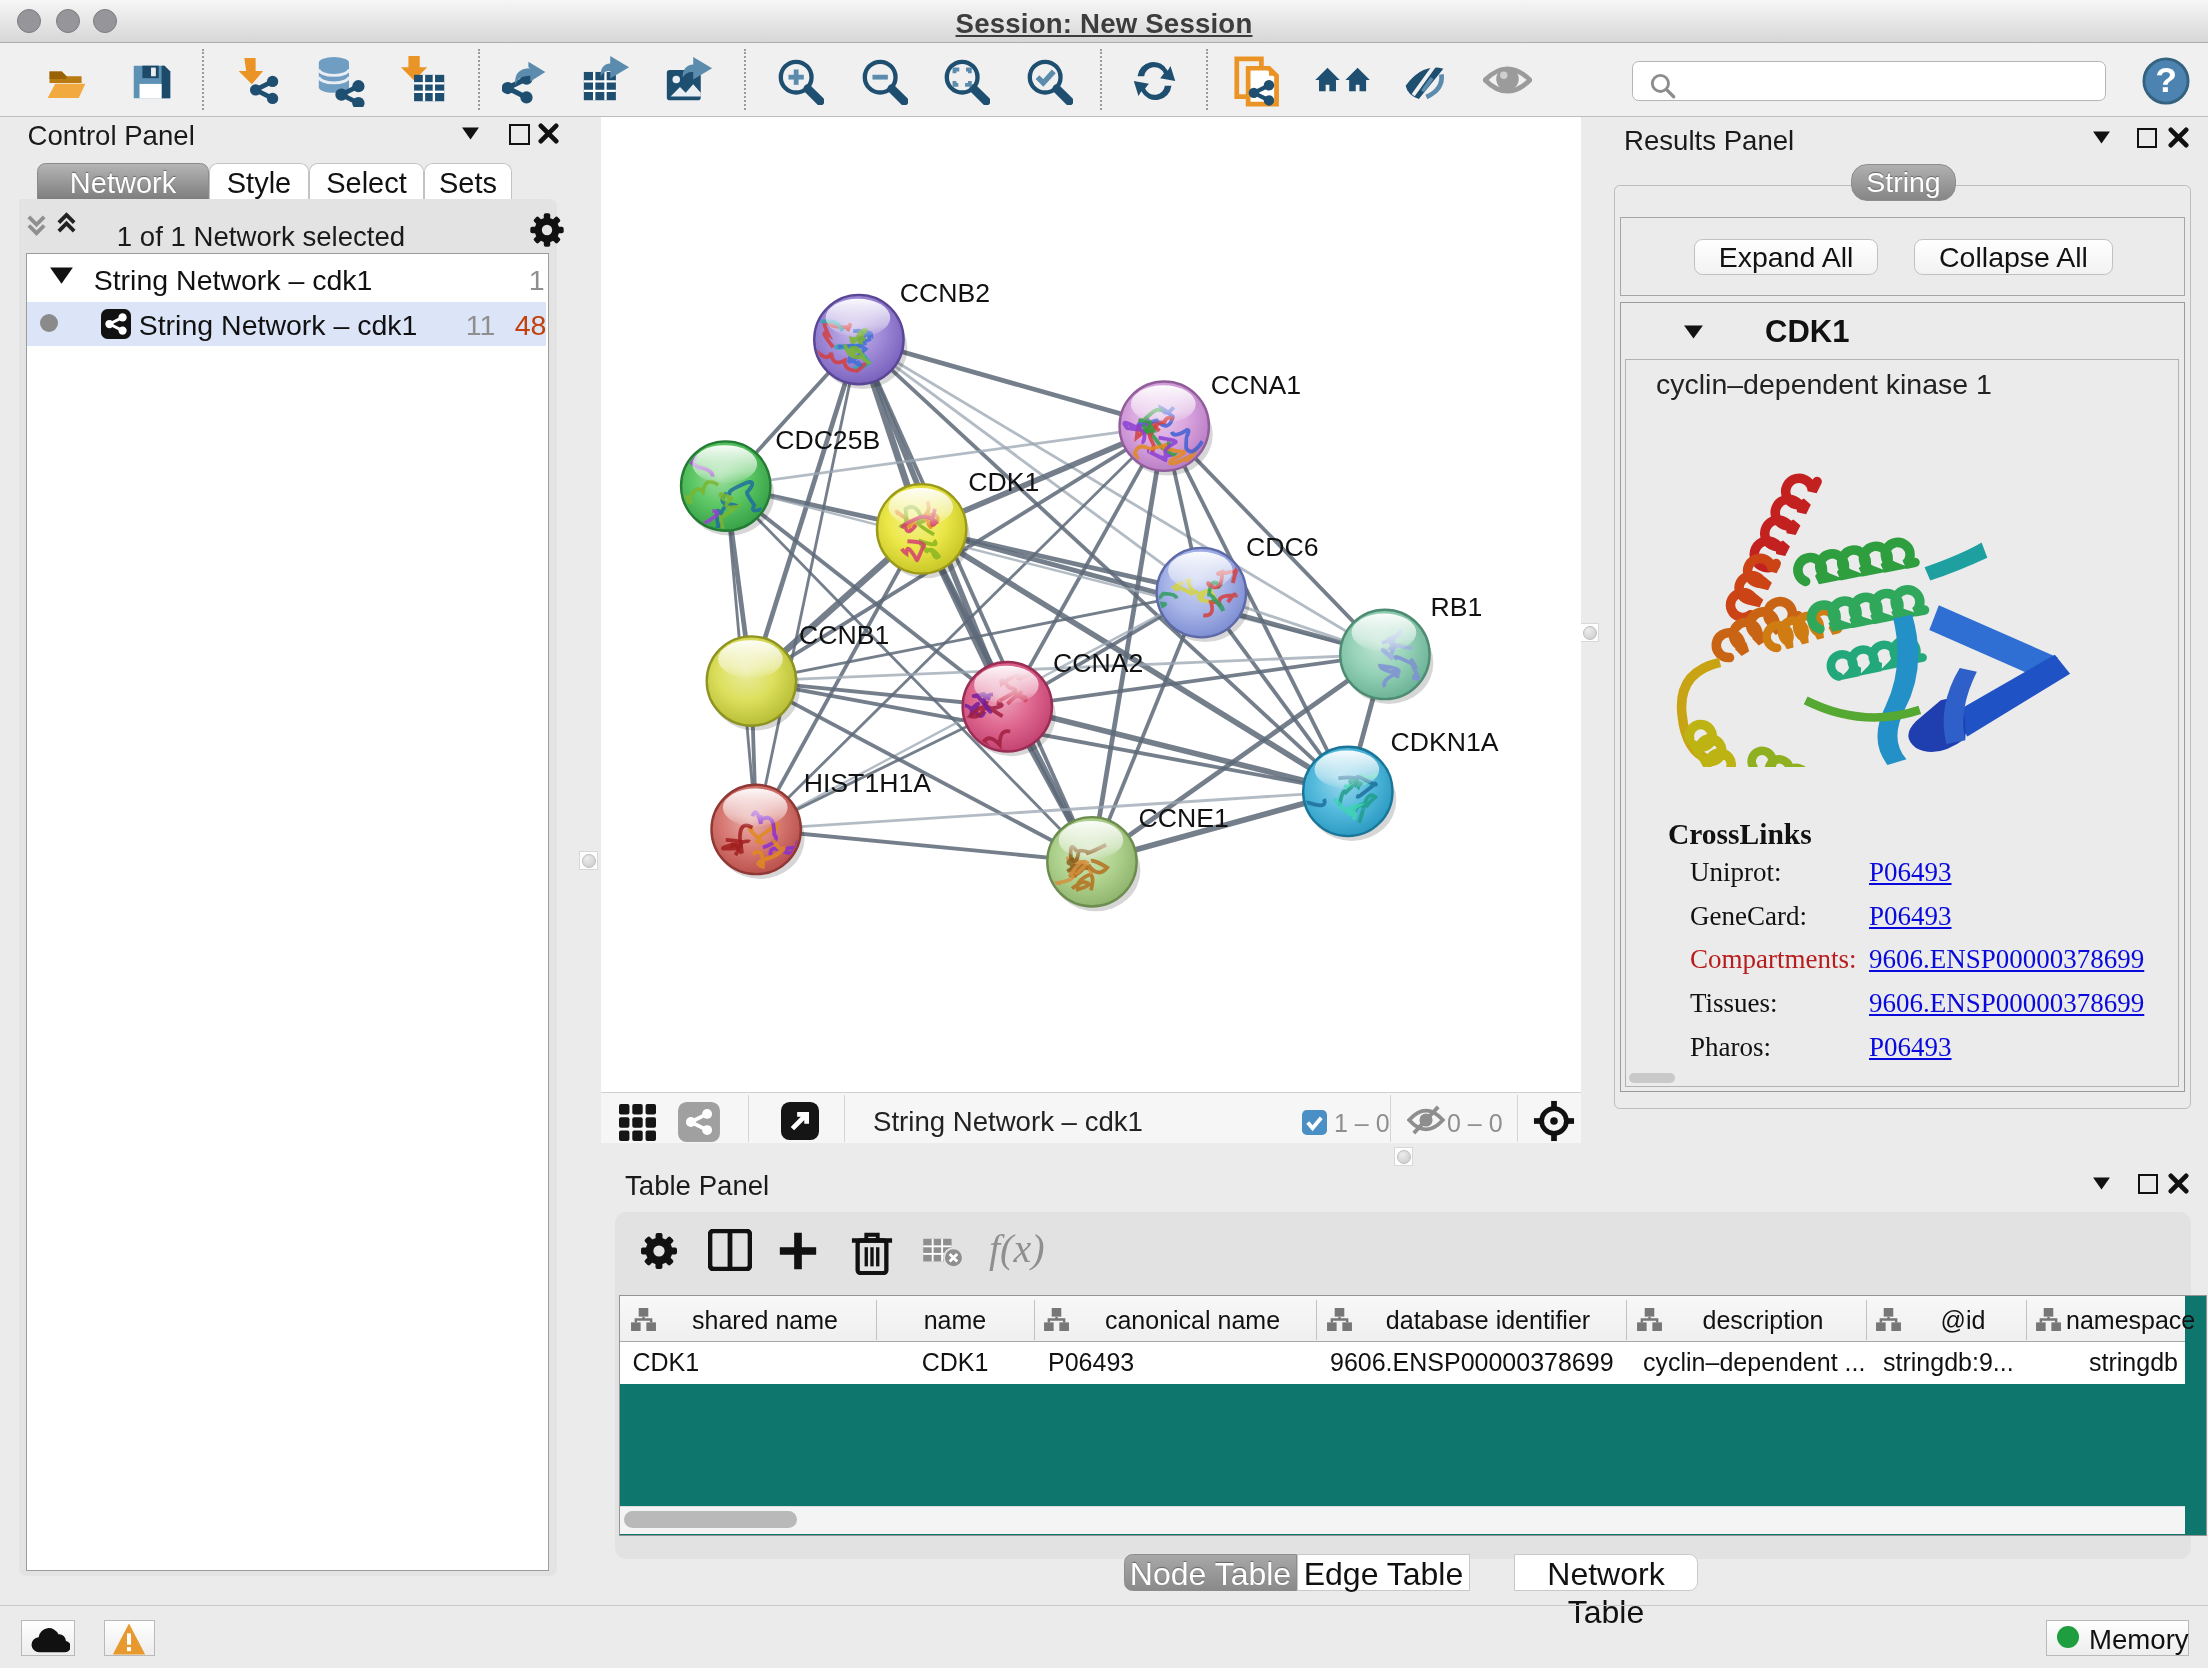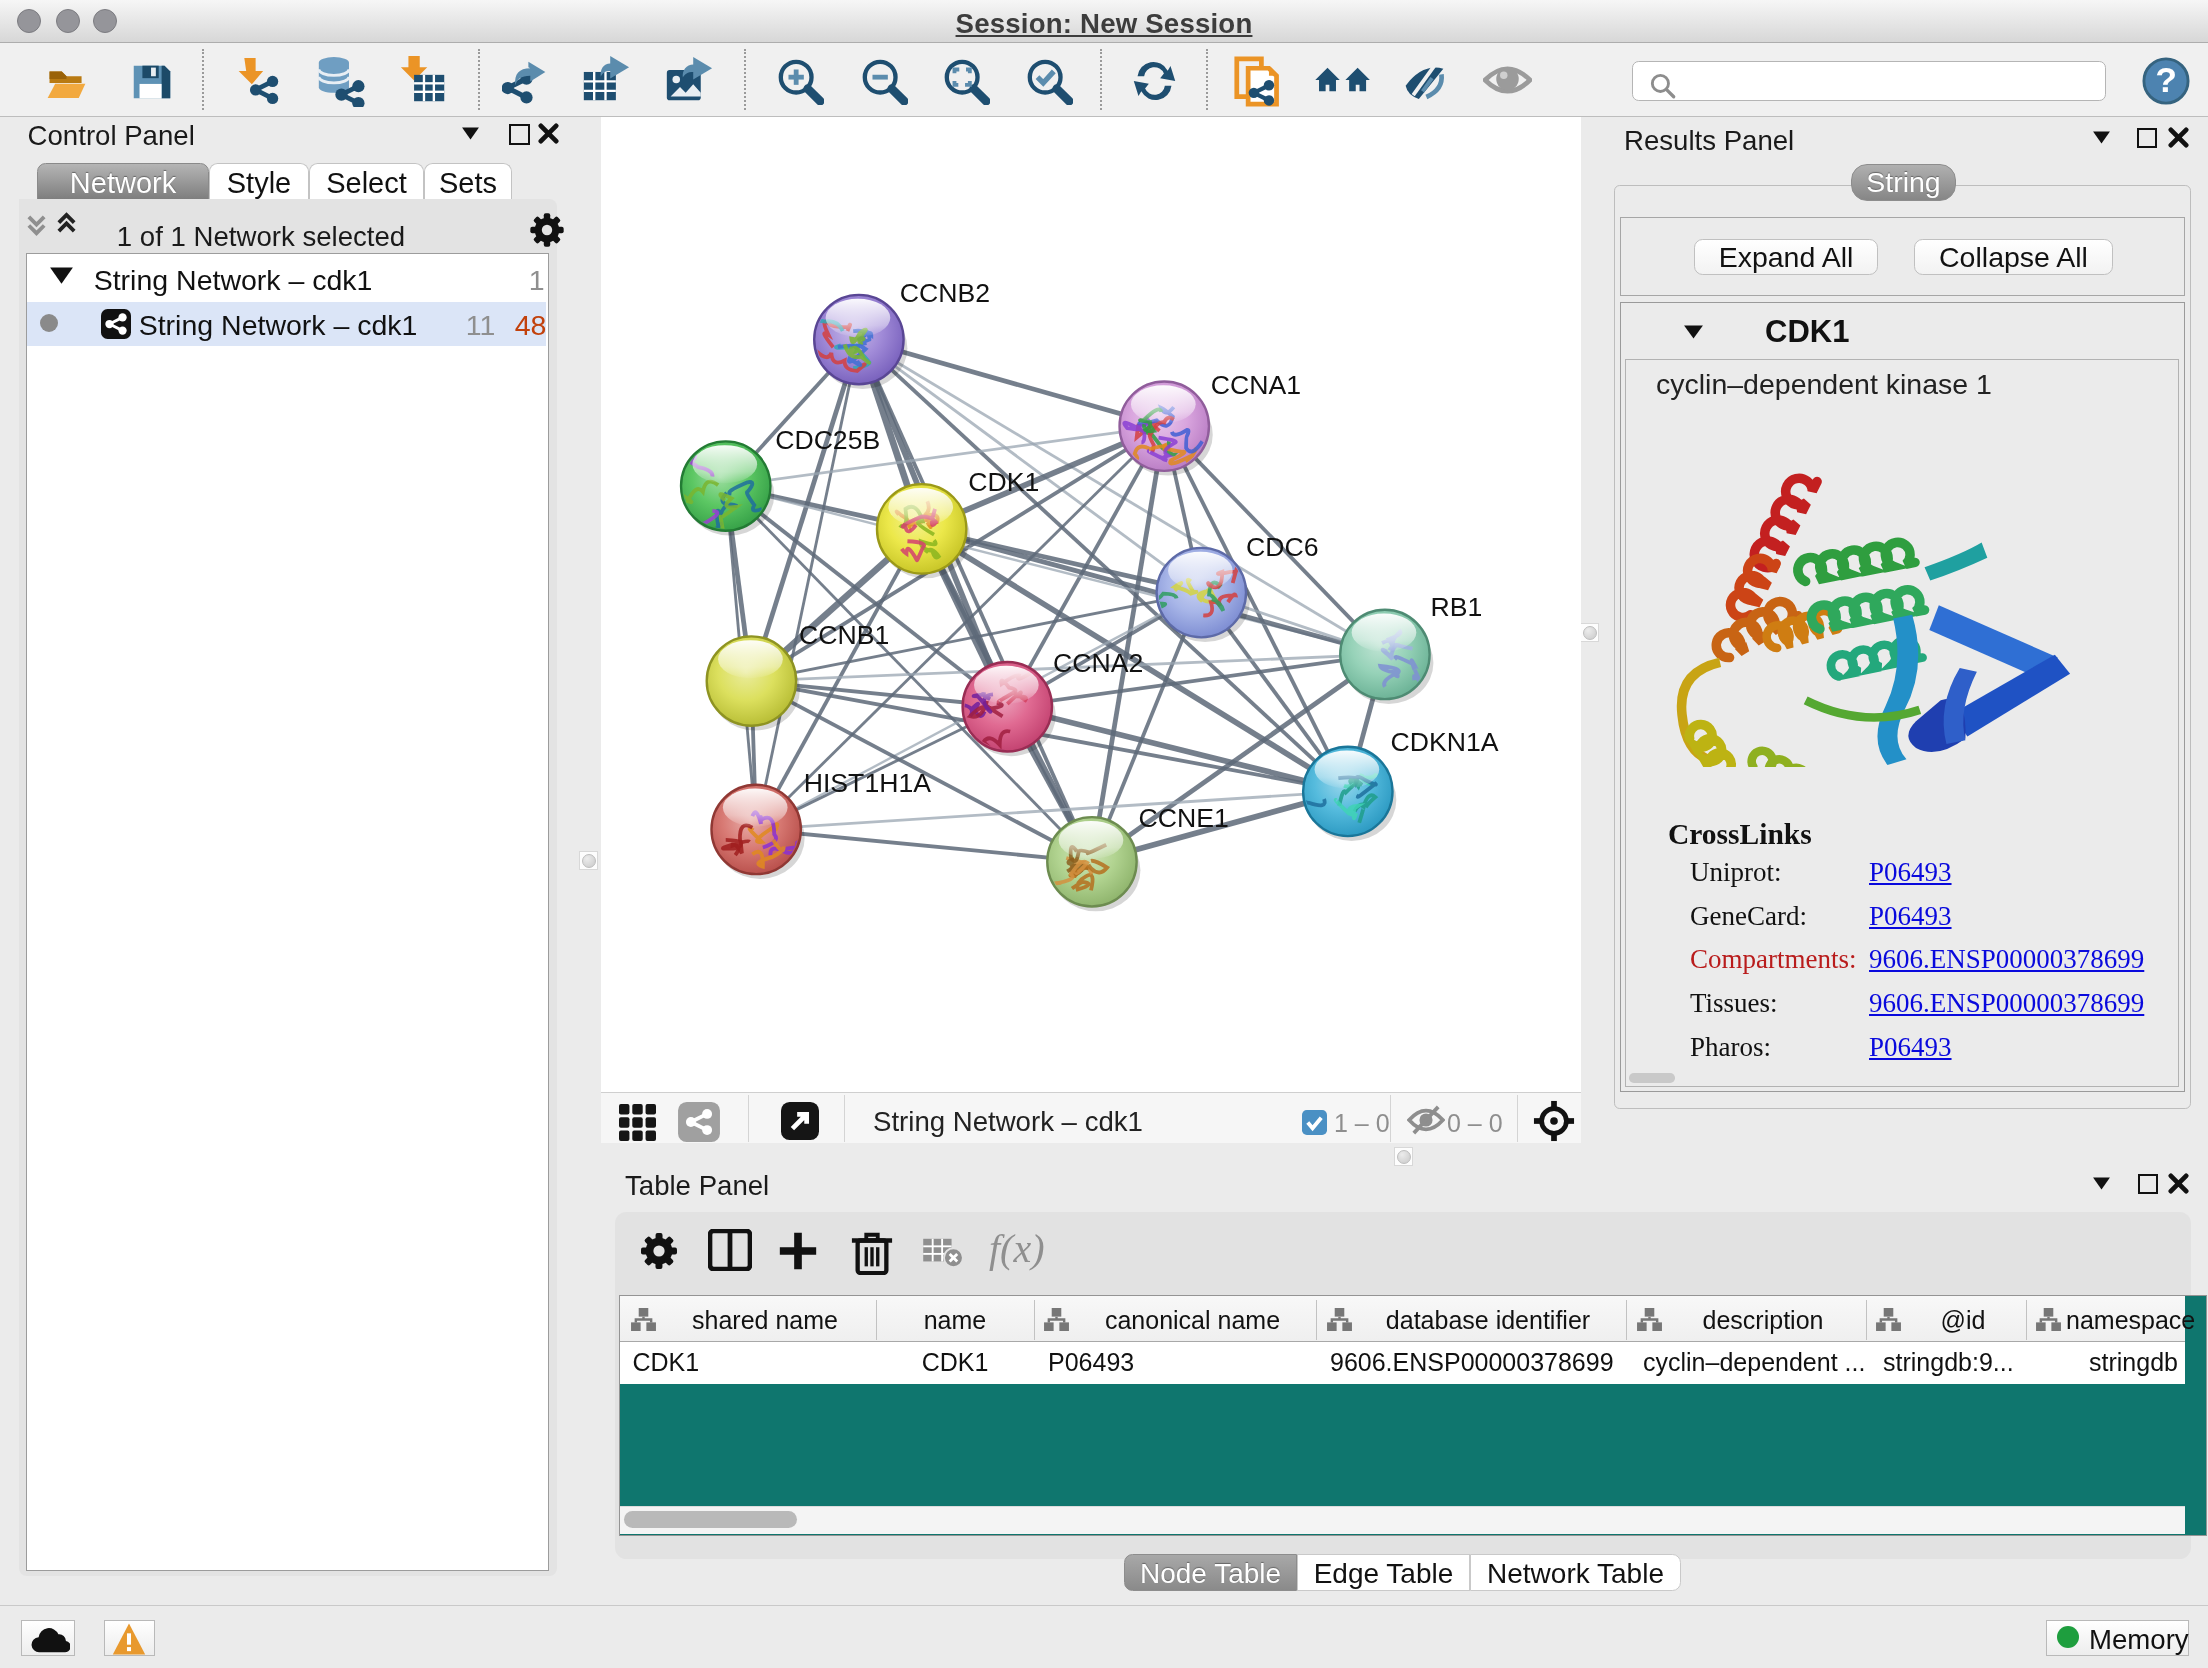--- a/index.html
+++ b/index.html
@@ -19,21 +19,21 @@
 .netcanvas{left:601px;top:117px;width:980px;height:975px;background:#fff;}
 .netbar{left:601px;top:1092px;width:980px;height:50px;background:#f6f6f6;border-top:1px solid #cfcfcf;}
 .nbsep{width:0;border-left:1.9px solid #d4d4d4;top:1.9px;height:47px;}
 .rp-outer{left:1614px;top:185px;width:575px;height:922px;background:#ebebeb;border:1.9px solid #bdbdbd;border-radius:5.7px;}
 .btn{background:linear-gradient(#ffffff,#f2f2f2);border:1.9px solid #c0c0c0;border-radius:8.6px;font-size:28.5px;color:#111;text-align:center;box-sizing:border-box;}
 .serif{font-family:"Liberation Serif",serif;}
 .link{color:#0909dd;text-decoration:underline;}
 .tp-toolpanel{left:615px;top:1212px;width:1576px;height:347px;background:#e2e2e2;border-radius:11.4px;}
 .tp-table{left:619px;top:1295px;width:1588px;height:241px;background:#0f766e;border:1.9px solid #949494;box-sizing:border-box;overflow:hidden;}
 .th-sep{top:3.8px;height:40px;width:0;border-left:1.9px solid #c2c2c2;}
-.btab{top:1554px;height:37px;font-size:28px;text-align:center;line-height:38px;background:#fff;border:1px solid #c9c9c9;color:#111;box-sizing:border-box;}
+.btab{top:1554px;height:37px;font-size:32px;text-align:center;line-height:38px;background:#fff;border:1px solid #c9c9c9;color:#111;box-sizing:border-box;}
 .statusbtn{top:1620px;height:36px;background:linear-gradient(#ffffff,#ededed);border:1.9px solid #b9b9b9;box-sizing:border-box;}
 </style></head>
 <body>
 
 <div class="abs titlebar"></div>
 <div class="abs tl" style="left:17px"></div>
 <div class="abs tl" style="left:56px"></div>
 <div class="abs tl" style="left:93px"></div>
 <div class="abs wtitle">Session: New Session</div>
 <div class="abs toolbar"></div>
@@ -726,21 +726,21 @@
 <div class="abs" style="left:428px;top:52px;font-size:25px;color:#111">P06493</div>
 <div class="abs" style="left:710px;top:52px;font-size:25px;color:#111">9606.ENSP00000378699</div>
 <div class="abs" style="left:1023px;top:52px;font-size:25px;color:#111">cyclin–dependent ...</div>
 <div class="abs" style="left:1263px;top:52px;font-size:25px;color:#111">stringdb:9...</div>
 <div class="abs" style="left:1469px;top:52px;font-size:25px;color:#111">stringdb</div>
 <div class="abs" style="left:0;top:210px;width:1565px;height:27px;background:#f4f4f4;border-top:1px solid #dcdcdc"></div>
 <div class="abs" style="left:3.8px;top:215px;width:173px;height:17px;background:#b9b9b9;border-radius:8.6px"></div>
 </div>
 <div class="abs btab" style="left:1124px;width:173px;border-radius:8.6px 0 0 8.6px;background:linear-gradient(#a8a8a8,#8a8a8a);color:#fff;border-color:#8d8d8d;text-shadow:0 -1px 1px #666">Node Table</div>
 <div class="abs btab" style="left:1297px;width:173px">Edge Table</div>
-<div class="abs btab" style="left:1470px;width:211px;border-radius:0 8.6px 8.6px 0">Network Table</div>
+<div class="abs btab" style="left:1514px;width:184px;border-radius:0 8.6px 8.6px 0">Network Table</div>
 <div class="abs" style="left:0;top:1605px;width:2208px;height:1px;background:#c9c9c9"></div>
 <div class="abs statusbtn" style="left:21px;width:54px"></div>
 <svg class="abs" style="left:27px;top:1624px" width="43" height="32" viewBox="0 0 45 34">
     <path d="M13 30 a8 8 0 0 1 -1 -16 a11 11 0 0 1 21 -3 a7 7 0 0 1 8 7 a6 6 0 0 1 -2 12 z" fill="#111"></path>
   </svg>
 <div class="abs statusbtn" style="left:104px;width:51px"></div>
 <svg class="abs" style="left:108px;top:1622px" width="42" height="34" viewBox="0 0 44 42">
     <path d="M22 2 L42 40 H2 z" fill="#e8992e"></path>
     <rect x="19.5" y="14" width="5" height="14" fill="#fff"></rect>
     <rect x="19.5" y="31" width="5" height="5" fill="#fff"></rect>

